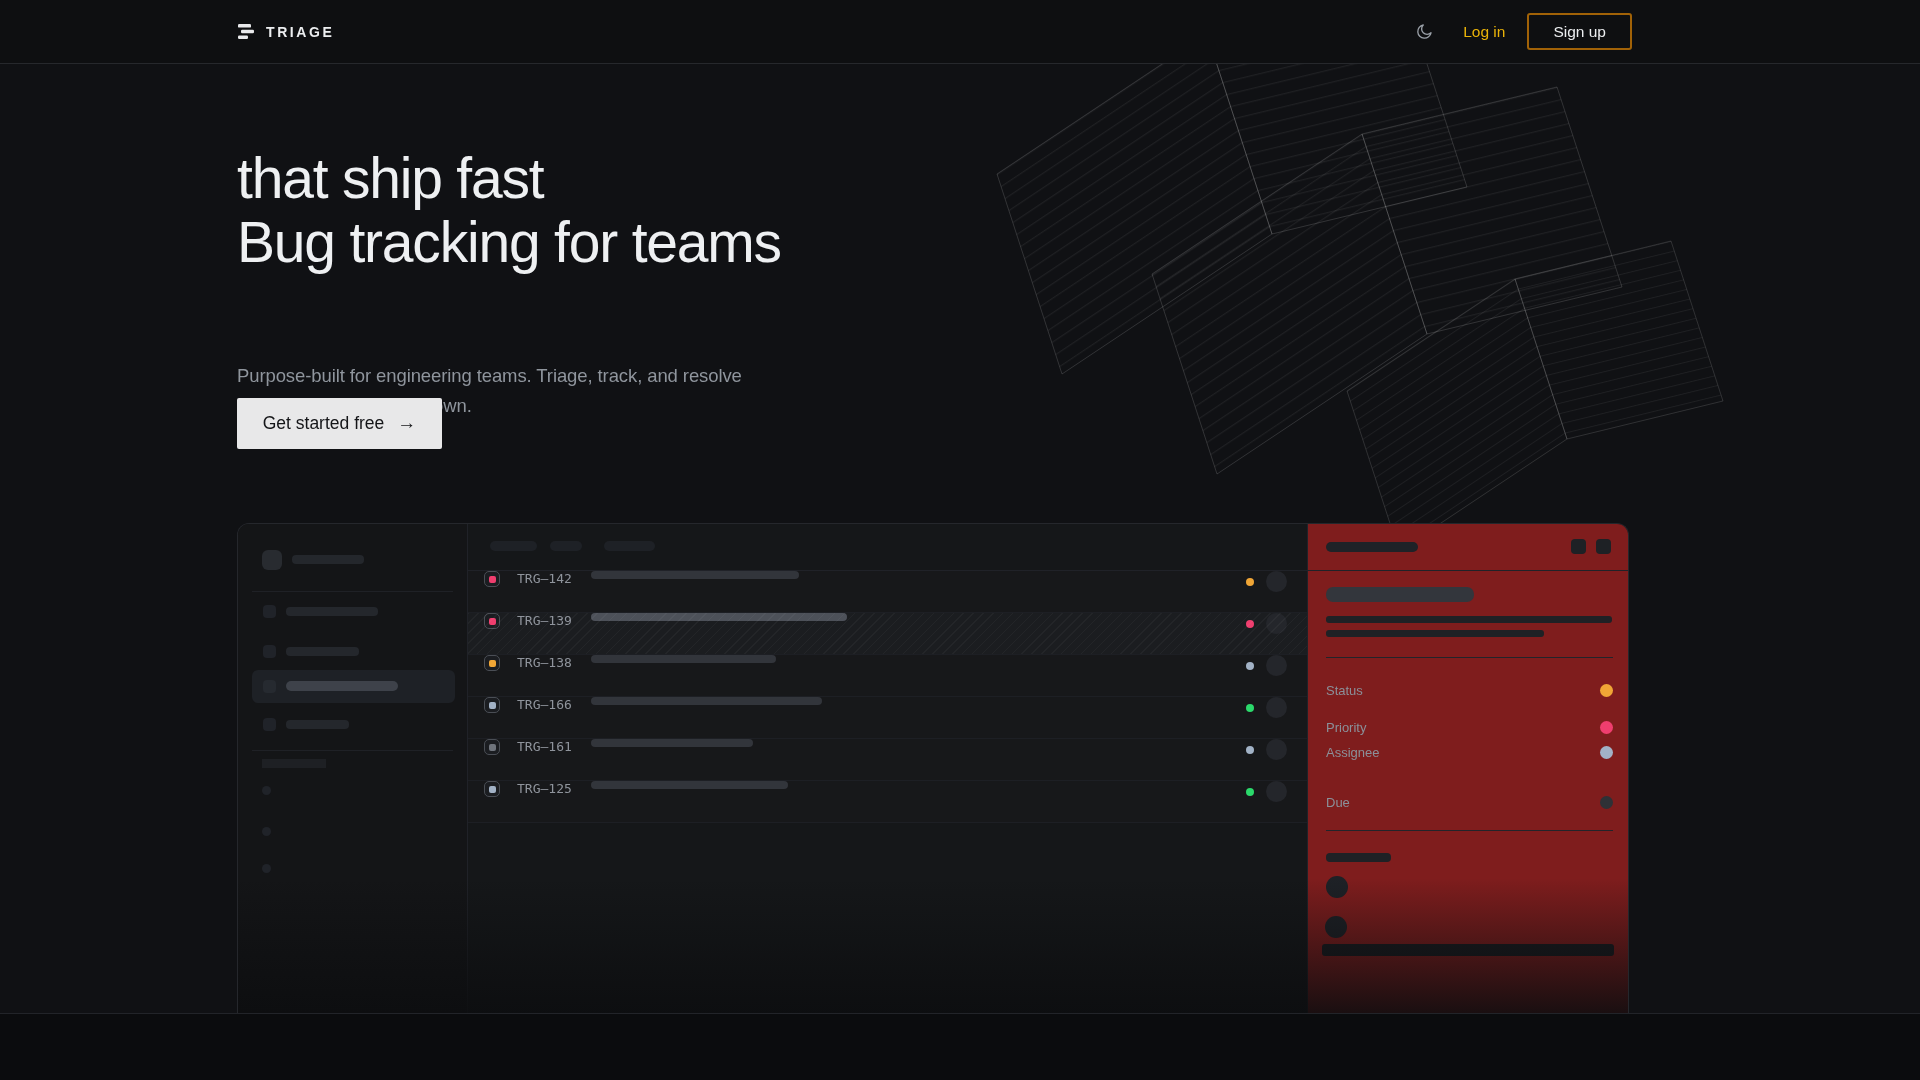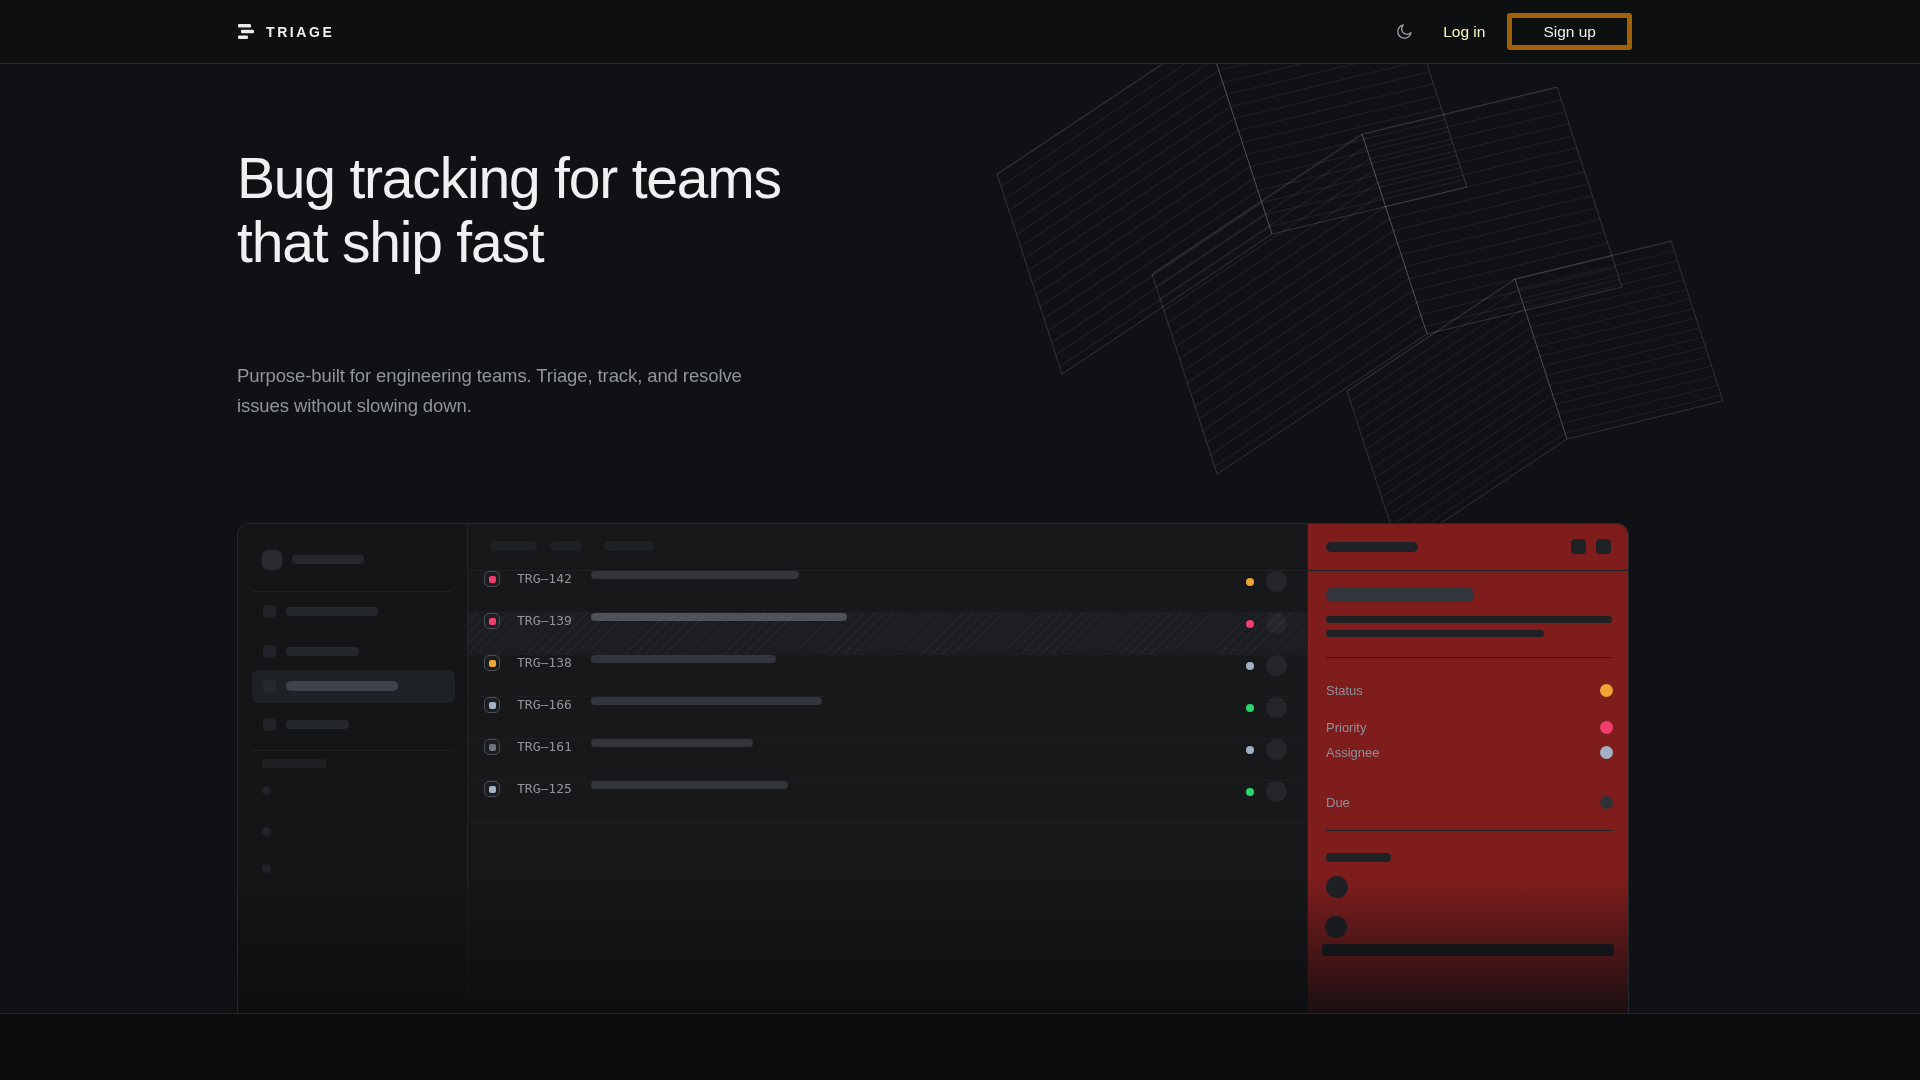--- a/index.html
+++ b/index.html
@@ -10,22 +10,22 @@
   
   .topbar { position:absolute; top:0; left:0; width:1920px; height:64px;
     background:#0e0f11; border-bottom:1px solid #26282c; z-index:30; }
   .topbar-inner { position:absolute; left:237px; width:1395px; top:0; height:63px;
     display:flex; align-items:center; justify-content:space-between; }
   .brand { display:flex; align-items:center; gap:11px; }
   .brand-text { font-size:14px; font-weight:700; letter-spacing:2.6px; color:#eceef0; }
   .nav-right { display:flex; align-items:center; gap:22px; }
   .theme-btn { width:34px; height:34px; display:flex; align-items:center; justify-content:center;
     background:none; border:none; cursor:pointer; }
-  .login { font-size:15.5px; color:#fef9c3; text-decoration:none; cursor:pointer; }
-  .signup { height:37px; padding:0 31px; background:transparent; border:5px solid #a16207;
+  .login { font-size:15.5px; color:#eab308; text-decoration:none; cursor:pointer; }
+  .signup { height:37px; padding:0 24px; background:transparent; border:2px solid #a16207;
     border-radius:3px; color:#eceef0; font-size:15.5px; font-family:inherit; cursor:pointer; }
 
   
   .hero { position:absolute; top:64px; left:0; width:1920px; height:949px;
     background:#101114; overflow:hidden; }
   .decoration { position:absolute; top:0; left:0; pointer-events:none; }
   .hero h1 { position:absolute; left:237px; top:82px; font-size:57px; line-height:64px;
     font-weight:500; letter-spacing:-1.2px; color:#eef0f2; }
   .hero h1 span { display:block; }
   .subtitle { position:absolute; left:237px; top:297px; max-width:545px;
@@ -159,26 +159,30 @@
         <g transform="matrix(1.68,-1.12,0.52,1.60,1347,327)">
           <rect width="100" height="100" fill="url(#hstripe)" stroke="rgba(255,255,255,0.15)" vector-effect="non-scaling-stroke"></rect>
           </g>
         <g transform="matrix(1.56,-0.38,0.52,1.60,1515,215)">
           <rect width="100" height="100" fill="url(#hstripe)" stroke="rgba(255,255,255,0.15)" vector-effect="non-scaling-stroke"></rect>
           </g>
       </g>
     </svg>
 
     <h1>
+        <span>that ship fast</span>
         <span>Bug tracking for teams</span>
-        <span>that ship fast</span>
       </h1>
 
     <p class="subtitle">Purpose-built for engineering teams. Triage, track, and resolve issues without slowing down.</p>
 
+    <button class="cta">
+      <span>Get started free</span>
+      <span class="arrow">→</span>
+    </button>
 
     <div class="mockup">
 
       <aside class="m-sidebar">
         <div class="ws-icon"></div>
         <div class="ws-bar sk"></div>
         <div class="sb-divider" style="top:67px"></div>
 
         <div class="nav-ico" style="top:81px"></div>
         <div class="nav-bar sk" style="top:83px; width:92px"></div>

